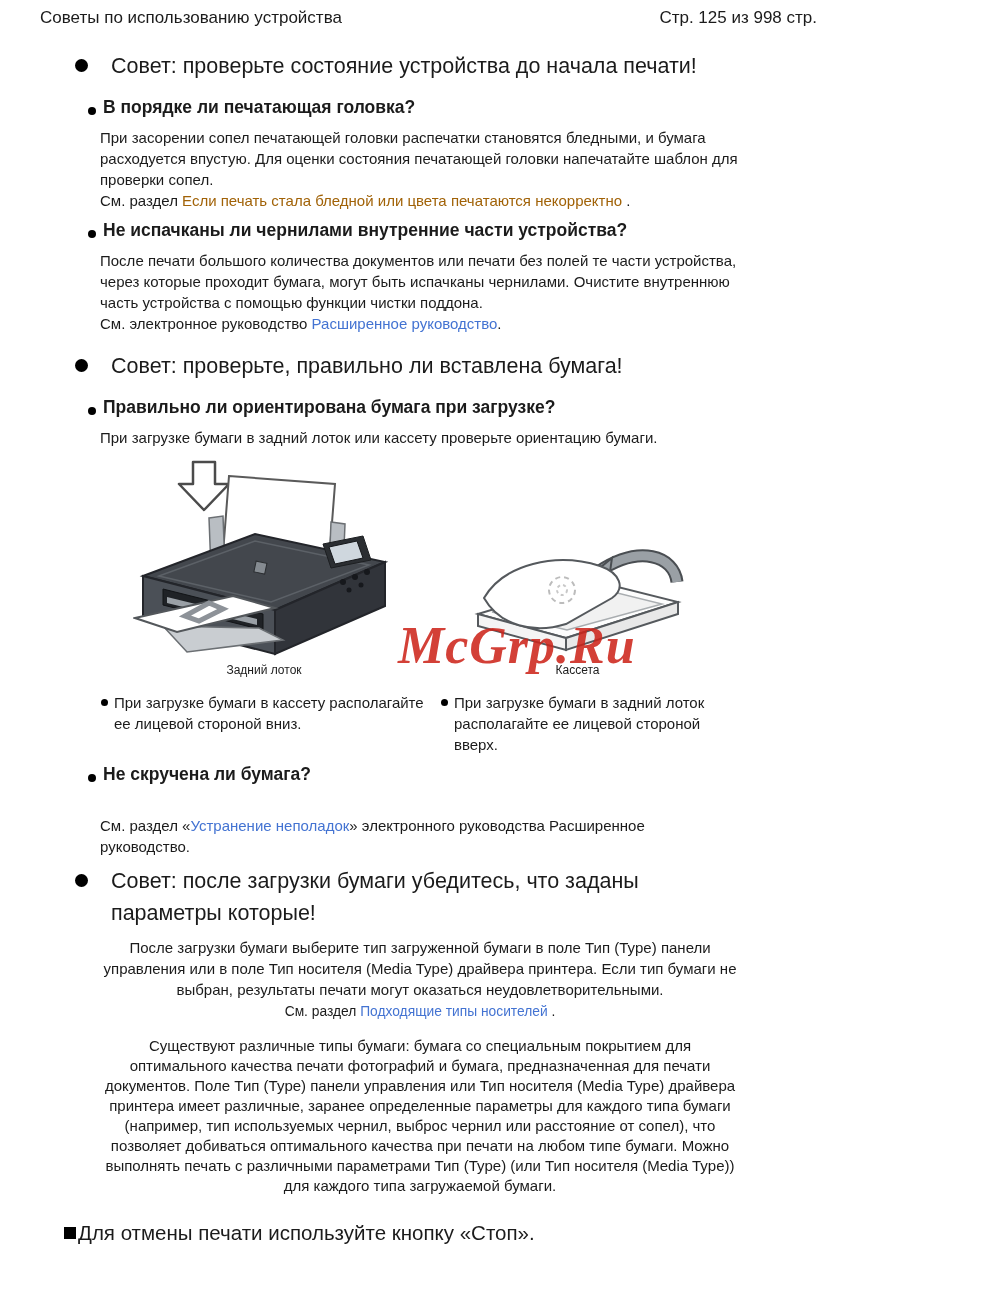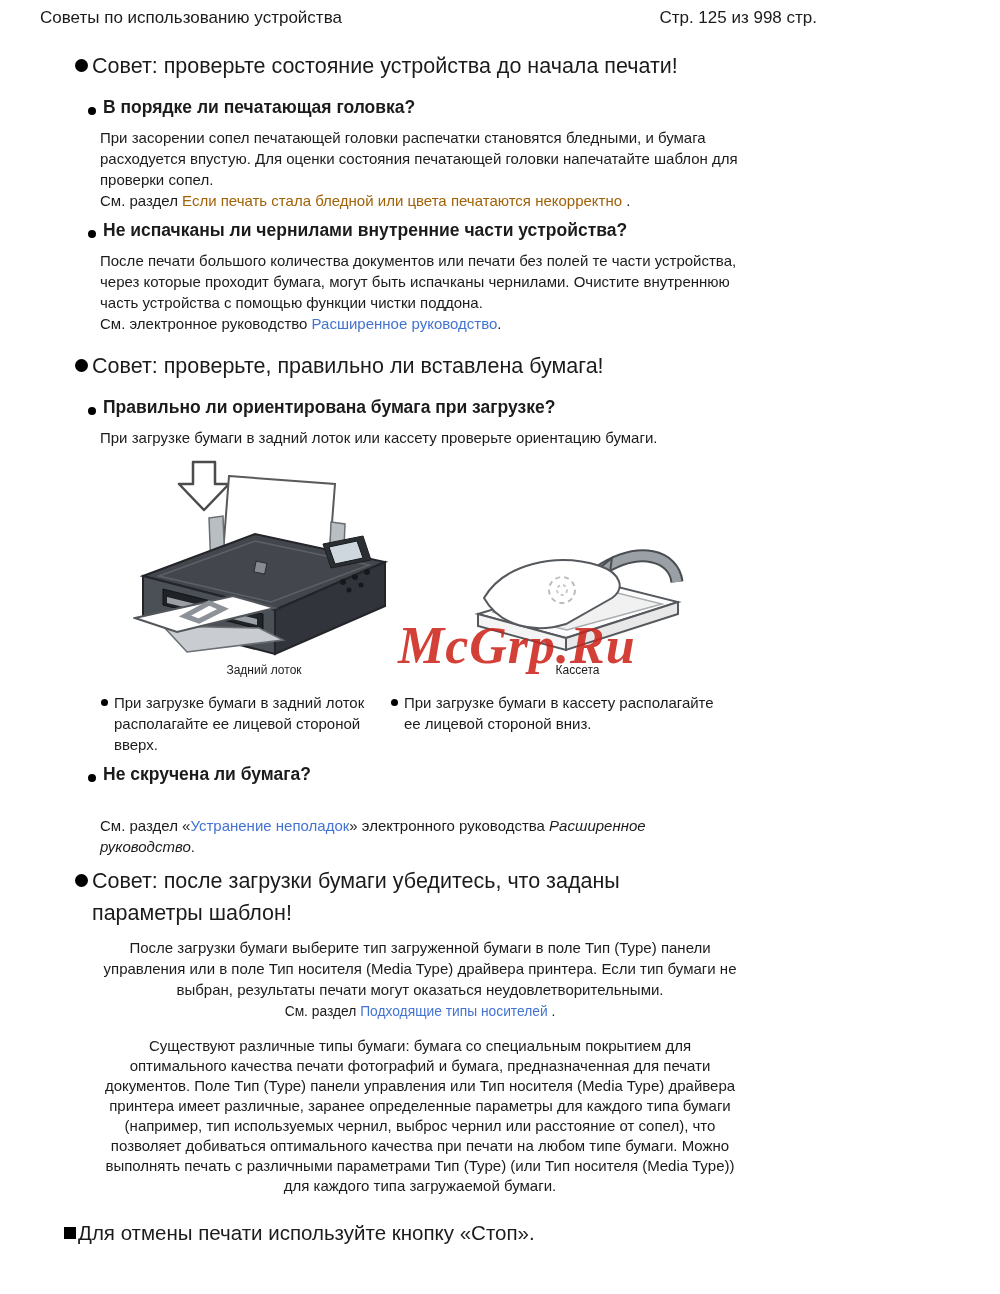--- a/index.html
+++ b/index.html
@@ -4,40 +4,40 @@
 <style>
   html,body{margin:0;padding:0;background:#ffffff;}
   .page{
     position:relative;width:861px;height:1294px;background:#ffffff;
     font-family:"Liberation Sans",sans-serif;color:#1b1b1b;overflow:hidden;
   }
   header{display:flex;justify-content:space-between;align-items:flex-start;
     padding:8px 44px 0 40px;font-size:17px;line-height:20px;}
   main{padding-left:75px;padding-right:40px;}
 
-  .sec-title{display:flex;gap:4px;align-items:flex-start;font-size:21.5px;line-height:32px;font-weight:400;}
+  .sec-title{display:flex;gap:23px;align-items:flex-start;font-size:21.5px;line-height:32px;font-weight:400;}
   .dot-lg{flex:none;width:13px;height:13px;border-radius:50%;background:#000;margin-top:9px;}
   .sec-title-text{white-space:nowrap;}
 
   .sec1{margin-top:22px;}
   .sec2{margin-top:16px;}
   .sec3{margin-top:8px;}
 
   .sub{margin-left:13px;margin-top:14px;}
   .sub + .sub{margin-top:8px;}
   .sub-title{display:flex;gap:7px;align-items:center;font-size:17.5px;font-weight:700;line-height:22px;}
   .dot-sm{flex:none;width:8px;height:8px;border-radius:50%;background:#000;margin-top:7px;}
 
   .para{margin:9px 0 0 12px;width:640px;font-size:15px;line-height:21px;}
   .sec3 .para{margin-left:25px;text-align:center;}
   .para-first{margin-top:8px;}
   .para-gap{margin-top:14px;line-height:20px;}
   .see-small{font-size:13.8px;}
   .link{color:#4373d2;text-decoration:none;cursor:pointer;}
-  .it{font-style:italic;}
+  .it{}
 
   .figures{display:flex;align-items:flex-end;gap:75px;margin-left:45px;margin-top:8px;}
   figure{margin:0;display:flex;flex-direction:column;}
   figcaption{text-align:center;font-size:12px;margin-top:4px;line-height:20px;}
 
   .fig-notes{display:flex;margin-left:13px;margin-top:12px;}
   .note{display:flex;gap:6px;font-size:15px;line-height:21px;}
   .note-left{width:277px;margin-right:13px;}
   .note-right{width:340px;}
   .dot-xs{flex:none;width:7px;height:7px;border-radius:50%;background:#000;margin-top:7px;}
@@ -145,44 +145,44 @@
 
               <path d="M14 60 C34 26 86 14 130 28 C150 35 156 50 142 60 L96 86 C64 96 30 88 14 60 Z" fill="#ffffff" stroke="#55595d" stroke-width="2"></path>
               <circle cx="92" cy="52" r="13" fill="none" stroke="#bcbcbc" stroke-width="2" stroke-dasharray="5 4"></circle>
               <circle cx="92" cy="52" r="5" fill="none" stroke="#c8c8c8" stroke-width="2" stroke-dasharray="3 3"></circle>
             </svg>
             <figcaption>Кассета</figcaption>
           </figure>
         </div>
 
         <div class="fig-notes">
+          <div class="note note-right">
+            <span class="dot-xs"></span>
+            <span>При загрузке бумаги в кассету располагайте ее лицевой стороной вниз.</span>
+          </div>
           <div class="note note-left">
             <span class="dot-xs"></span>
             <span>При загрузке бумаги в задний лоток располагайте ее лицевой стороной вверх.</span>
-          </div>
-          <div class="note note-right">
-            <span class="dot-xs"></span>
-            <span>При загрузке бумаги в кассету располагайте ее лицевой стороной вниз.</span>
           </div>
         </div>
       </div>
 
       <div class="sub">
         <div class="sub-title">
           <span class="dot-sm"></span>
           <span>Не скручена ли бумага?</span>
         </div>
         <div class="para"><br><span>См. раздел «</span><a class="link" style="color: rgb(67, 115, 210);">Устранение неполадок</a><span>» электронного руководства </span><span class="it">Расширенное</span><br><span class="it">руководство</span><span>.</span></div>
       </div>
     </section>
 
     <section class="sec sec3">
       <div class="sec-title">
         <span class="dot-lg"></span>
-        <span class="sec-title-text"><span>Совет: после загрузки бумаги убедитесь, что заданы</span><br><span>параметры шаблон!</span></span>
+        <span class="sec-title-text"><span>Совет: после загрузки бумаги убедитесь, что заданы</span><br><span>параметры которые!</span></span>
       </div>
 
       <div class="para para-first"><span>После загрузки бумаги выберите тип загруженной бумаги в поле Тип (Type) панели управления или в поле Тип носителя (Media Type) драйвера принтера. Если тип бумаги не выбран, результаты печати могут оказаться неудовлетворительными.</span><br><span class="see-small"><span>См. раздел </span><a class="link" style="color: rgb(67, 115, 210);">Подходящие типы носителей</a><span> .</span></span></div>
 
       <div class="para para-gap">Существуют различные типы бумаги: бумага со специальным покрытием для оптимального качества печати фотографий и бумага, предназначенная для печати документов. Поле Тип (Type) панели управления или Тип носителя (Media Type) драйвера принтера имеет различные, заранее определенные параметры для каждого типа бумаги (например, тип используемых чернил, выброс чернил или расстояние от сопел), что позволяет добиваться оптимального качества при печати на любом типе бумаги. Можно выполнять печать с различными параметрами Тип (Type) (или Тип носителя (Media Type)) для каждого типа загружаемой бумаги.</div>
     </section>
 
   </main>
 
   <div class="watermark" style="color: rgb(205, 36, 26);">McGrp.Ru</div>

